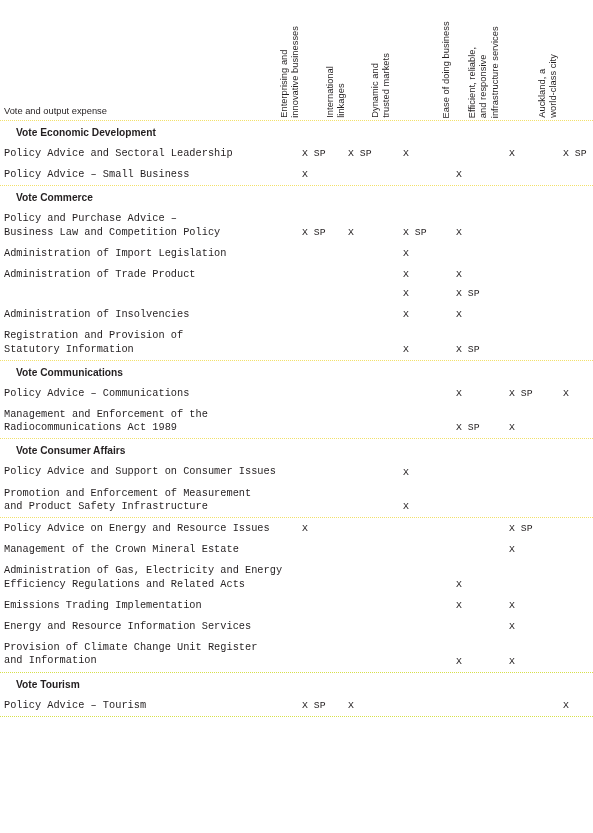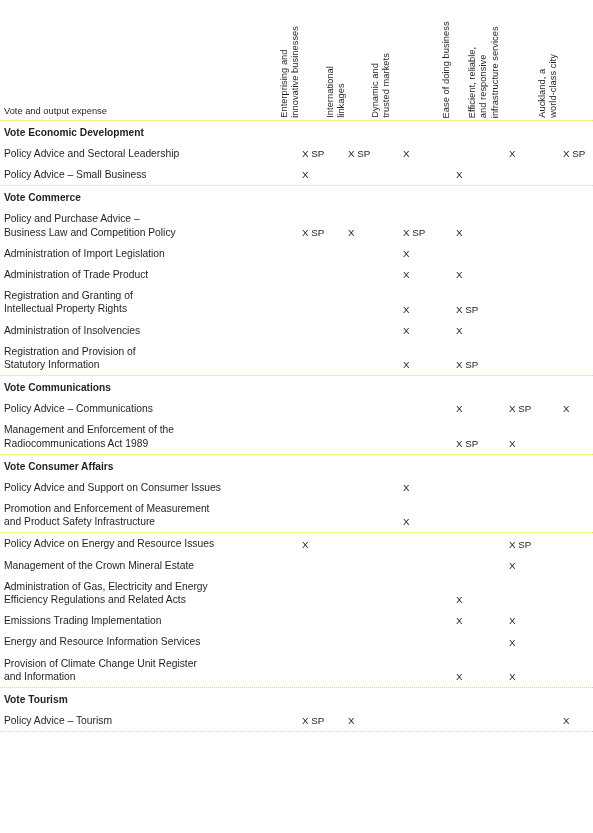--- a/index.html
+++ b/index.html
@@ -59,29 +59,30 @@
   }
   .rule.green {
     border-top: 1px dotted #d7e04a;
   }
 
   
   .section-head {
     font-size: 10.2px;
     font-weight: bold;
     color: #231f20;
-    padding: 6px 0 5px 4px;
+    padding: 6px 0 5px 16px;
     letter-spacing: 0.01px;
   }
 
   .row {
     position: relative;
     min-height: 19px;
     padding: 4px 12px 4px 4px;
     box-sizing: border-box;
+    font-family: Liberation Mono, monospace;
   }
 
   .row-label {
     font-size: 10.3px;
     line-height: 13.2px;
     color: #231f20;
     width: 290px;
     white-space: pre-line;
   }
 
@@ -165,22 +166,20 @@
         </div>
       </div>
       <div class="row">
         <div class="row-label">Administration of Trade Product</div>
         <div class="marks">
           <span class="mark" style="left: 403px;">X</span>
           <span class="mark" style="left: 456px;">X</span>
         </div>
       </div>
       <div class="row">
-        <div class="row-label">Registration and Granting of
-Intellectual Property Rights</div>
         <div class="marks">
           <span class="mark" style="left: 403px;">X</span>
           <span class="mark" style="left: 456px;">X SP</span>
         </div>
       </div>
       <div class="row">
         <div class="row-label">Administration of Insolvencies</div>
         <div class="marks">
           <span class="mark" style="left: 403px;">X</span>
           <span class="mark" style="left: 456px;">X</span>

